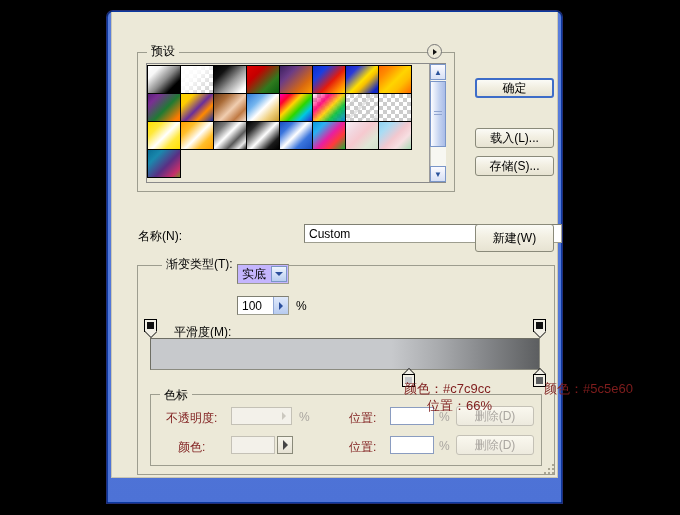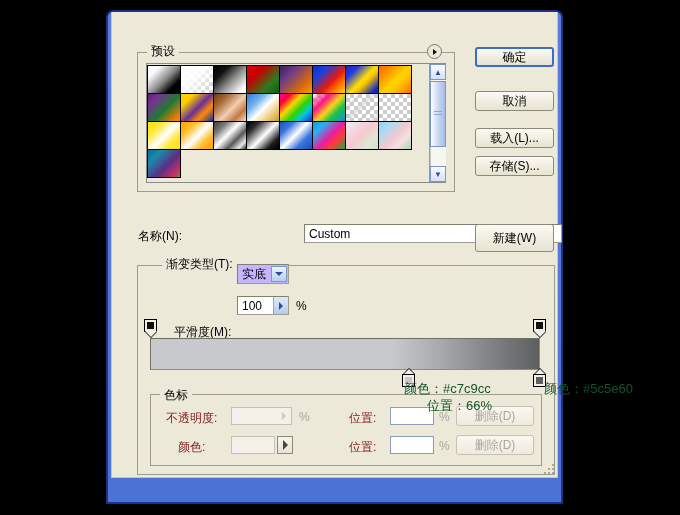--- a/index.html
+++ b/index.html
@@ -190,21 +190,21 @@
     border-radius: 3px;
     color:#000;
     display:flex;align-items:center;justify-content:center;
     font-family:"Liberation Sans", sans-serif;
     cursor: default;
   }
   .xbtn.default {
     border: 2px solid #3d6cc8;
     border-radius: 3px;
   }
-  #btn-ok     { left: 363px; top: 35px; }
+  #btn-ok     { left: 363px; top: 66px; }
   #btn-cancel { left: 363px; top: 79px; }
   #btn-load   { left: 363px; top: 116px; }
   #btn-save   { left: 363px; top: 144px; }
   #btn-new    { left: 363px; top: 212px; width: 79px; height: 28px; }
 
   
   #type-group { left: 25px; top: 253px; width: 418px; height: 210px; }
   #type-label { position:absolute; left: 24px; top: 2px; font-size:12px; }
   #type-select {
     position:absolute; left: 99px; top: -2px;
@@ -333,21 +333,21 @@
     font-size:12px; color:#aaa6a0;
     background: linear-gradient(180deg,#faf8ef,#edeade);
     border:1px solid #c4c1b6; border-radius:3px;
     display:flex;align-items:center;justify-content:center;
   }
   .pct-dim { position:absolute; font-size:12px; color:#aaa6a0; }
 
   
   .anno {
     position:absolute;
-    color:#14532d;
+    color:#7f1d1d;
     font-size:13px;
     font-family:"Liberation Sans","DejaVu Sans",sans-serif;
     white-space:nowrap;
   }
   #anno-c1 { left: 292px; top: 368px; }
   #anno-p1 { left: 315px; top: 385px; }
   #anno-c2 { left: 432px; top: 368px; }
 
   
   #grip {
@@ -458,21 +458,20 @@
           <div class="strack"></div>
           <div class="sbtn">▼</div>
           <div id="sthumb">
               <i></i>
             </div>
         </div>
       </div>
     </div>
 
     <div class="xbtn default" id="btn-ok">确定</div>
-    <div class="xbtn" id="btn-cancel">取消</div>
     <div class="xbtn" id="btn-load">载入(L)...</div>
     <div class="xbtn" id="btn-save">存储(S)...</div>
 
     <div id="name-label">名称(N):</div>
     <div id="name-input">Custom</div>
     <div class="xbtn" id="btn-new">新建(W)</div>
 
     <div class="group" id="type-group">
       <div id="type-label" class="glabel" style="left:24px;top:-8px;">渐变类型(T):</div>
       <div id="type-select">

